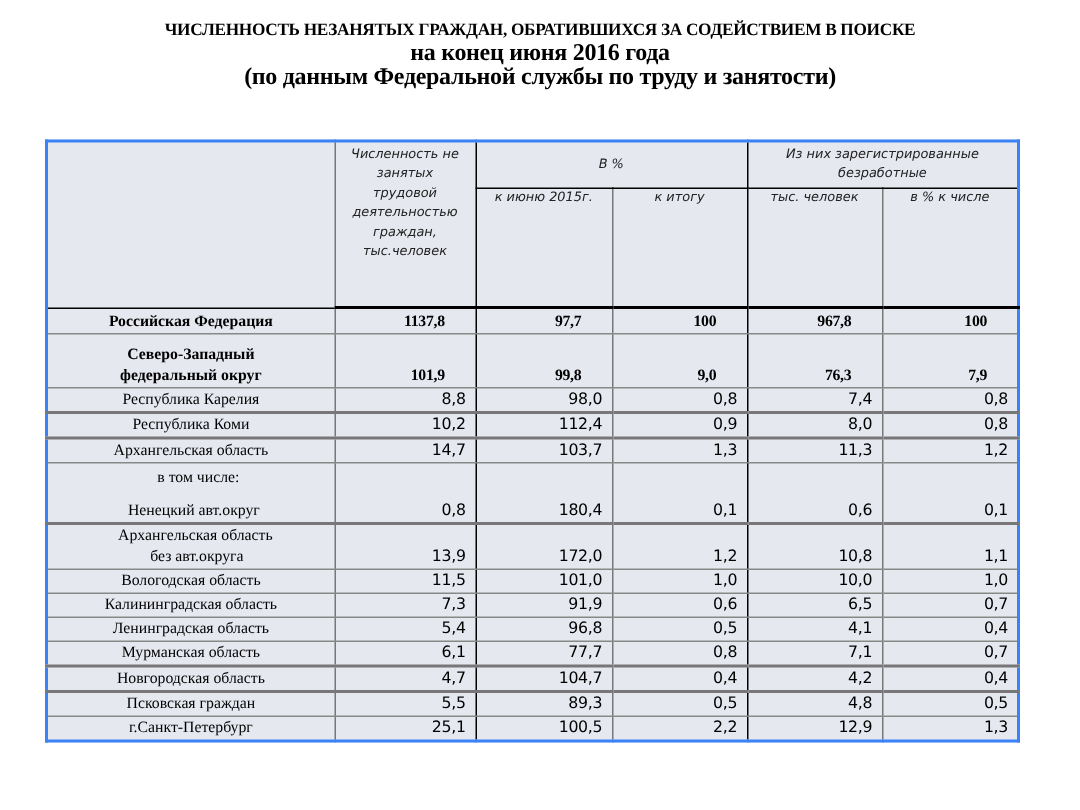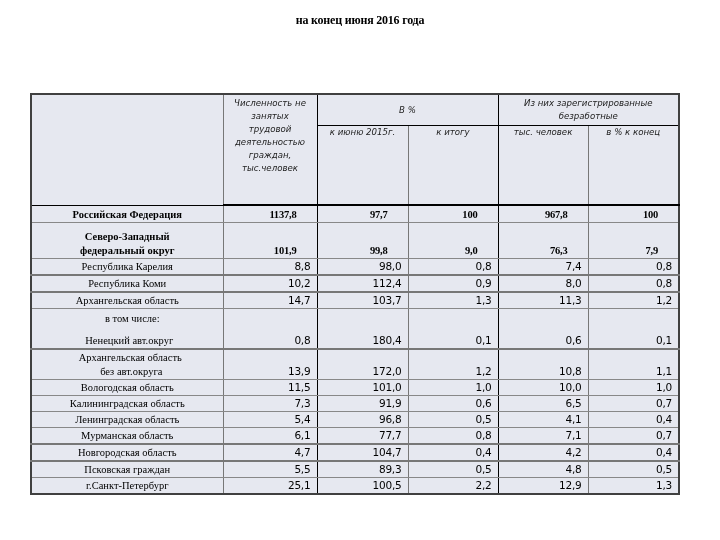--- a/index.html
+++ b/index.html
@@ -1,20 +1,20 @@
 <!DOCTYPE html>
 <html><head>
 <meta charset="utf-8">
 <style>
   html, body { margin: 0; padding: 0; background: #ffffff; }
   body { width: 720px; height: 540px; position: relative; overflow: hidden; font-family: "Liberation Serif", serif; color: #000; }
   .title-block { position: absolute; left: 0; top: 12px; width: 720px; text-align: center; }
   .title-line { font-family: "Liberation Serif", serif; font-weight: bold; font-size: 11.5px; line-height: 16px; letter-spacing: -0.2px; }
-  .title-line.sub { font-size: 12px; line-height: 16px; }
-  table.data { position: absolute; left: 30px; top: 93px; width: 648px; border-collapse: collapse; table-layout: fixed; background: #e6e8f0; border: 2px solid #404040; }
+  .title-line.sub { font-size: 16px; line-height: 16px; }
+  table.data { position: absolute; left: 30px; top: 93px; width: 648px; border-collapse: collapse; table-layout: fixed; background: #e6e8f0; border: 2px solid #3b82f6; }
   table.data td, table.data th { padding: 0 6px; border-left: 1px solid #777; border-right: 1px solid #777; border-top: 1px solid #888; border-bottom: 1px solid #888; vertical-align: bottom; font-size: 10.5px; line-height: 15px; overflow: hidden; white-space: nowrap; }
   table.data th { font-family: "DejaVu Sans", sans-serif; font-style: italic; font-weight: normal; font-size: 8.6px; line-height: 13px; color: #222; text-align: center; vertical-align: top; white-space: normal; }
   table.data th.group { vertical-align: middle; }
   table.data thead tr.h1 th { height: 30px; border-bottom: 1px solid #000; }
   table.data thead tr.h2 th { height: 78px; border-bottom: 2px solid #000; margin-top: 33px; }
   table.data th.corner { border-bottom: 2px solid #000; }
   th.col-main { border-right: 1px solid #000 !important; }
   th.g1 { border-right: 1px solid #000 !important; }
   td.c-name { text-align: center; padding-left: 4px; font-family: "Liberation Serif", serif; }
   td.c-num { text-align: right; padding-right: 22px; font-family: "DejaVu Sans", sans-serif; font-size: 9.6px; letter-spacing: -0.2px; }
@@ -24,21 +24,23 @@
   tr.bold td.c-num { padding-right: 20px; }
   tr.thick td { border-bottom: 2px solid #777; }
   td.indent1 { padding-left: 12px; margin-top: 24px; }
   .ml { display: block; line-height: 14px; }
   .ml-spacer { display: block; height: 8px; }
 </style>
 </head>
 <body>
 
 <div class="title-block">
+  <div class="title-line">ЧИСЛЕННОСТЬ НЕЗАНЯТЫХ ГРАЖДАН, ОБРАТИВШИХСЯ ЗА СОДЕЙСТВИЕМ В ПОИСКЕ</div>
   <div class="title-line sub">на конец июня 2016 года</div>
+  <div class="title-line sub">(по данным Федеральной службы по труду и занятости)</div>
 </div>
 
 <table class="data">
   <colgroup>
     <col style="width:192px">
     <col style="width:94px">
     <col style="width:91px">
     <col style="width:90px">
     <col style="width:90px">
     <col style="width:91px">
@@ -47,21 +49,21 @@
     <tr class="h1">
       <th rowspan="2" class="corner"></th>
       <th rowspan="2" class="col-main" style="border-bottom:2px solid #000; vertical-align:top; padding-top:2px;">Численность не занятых трудовой деятельностью граждан, тыс.человек</th>
       <th colspan="2" class="group g1">В %</th>
       <th colspan="2" class="group">Из них зарегистрированные безработные</th>
     </tr>
     <tr class="h2">
       <th>к июню 2015г.</th>
       <th class="g1">к итогу</th>
       <th>тыс. человек</th>
-      <th>в % к конец</th>
+      <th>в % к числе</th>
     </tr>
   </thead>
   <tbody>
     <tr class="bold" style="height:17px">
       <td class="c-name">Российская Федерация</td>
       <td class="c-num c-main">1137,8</td>
       <td class="c-num">97,7</td>
       <td class="c-num c-g1end">100</td>
       <td class="c-num">967,8</td>
       <td class="c-num">100</td>

